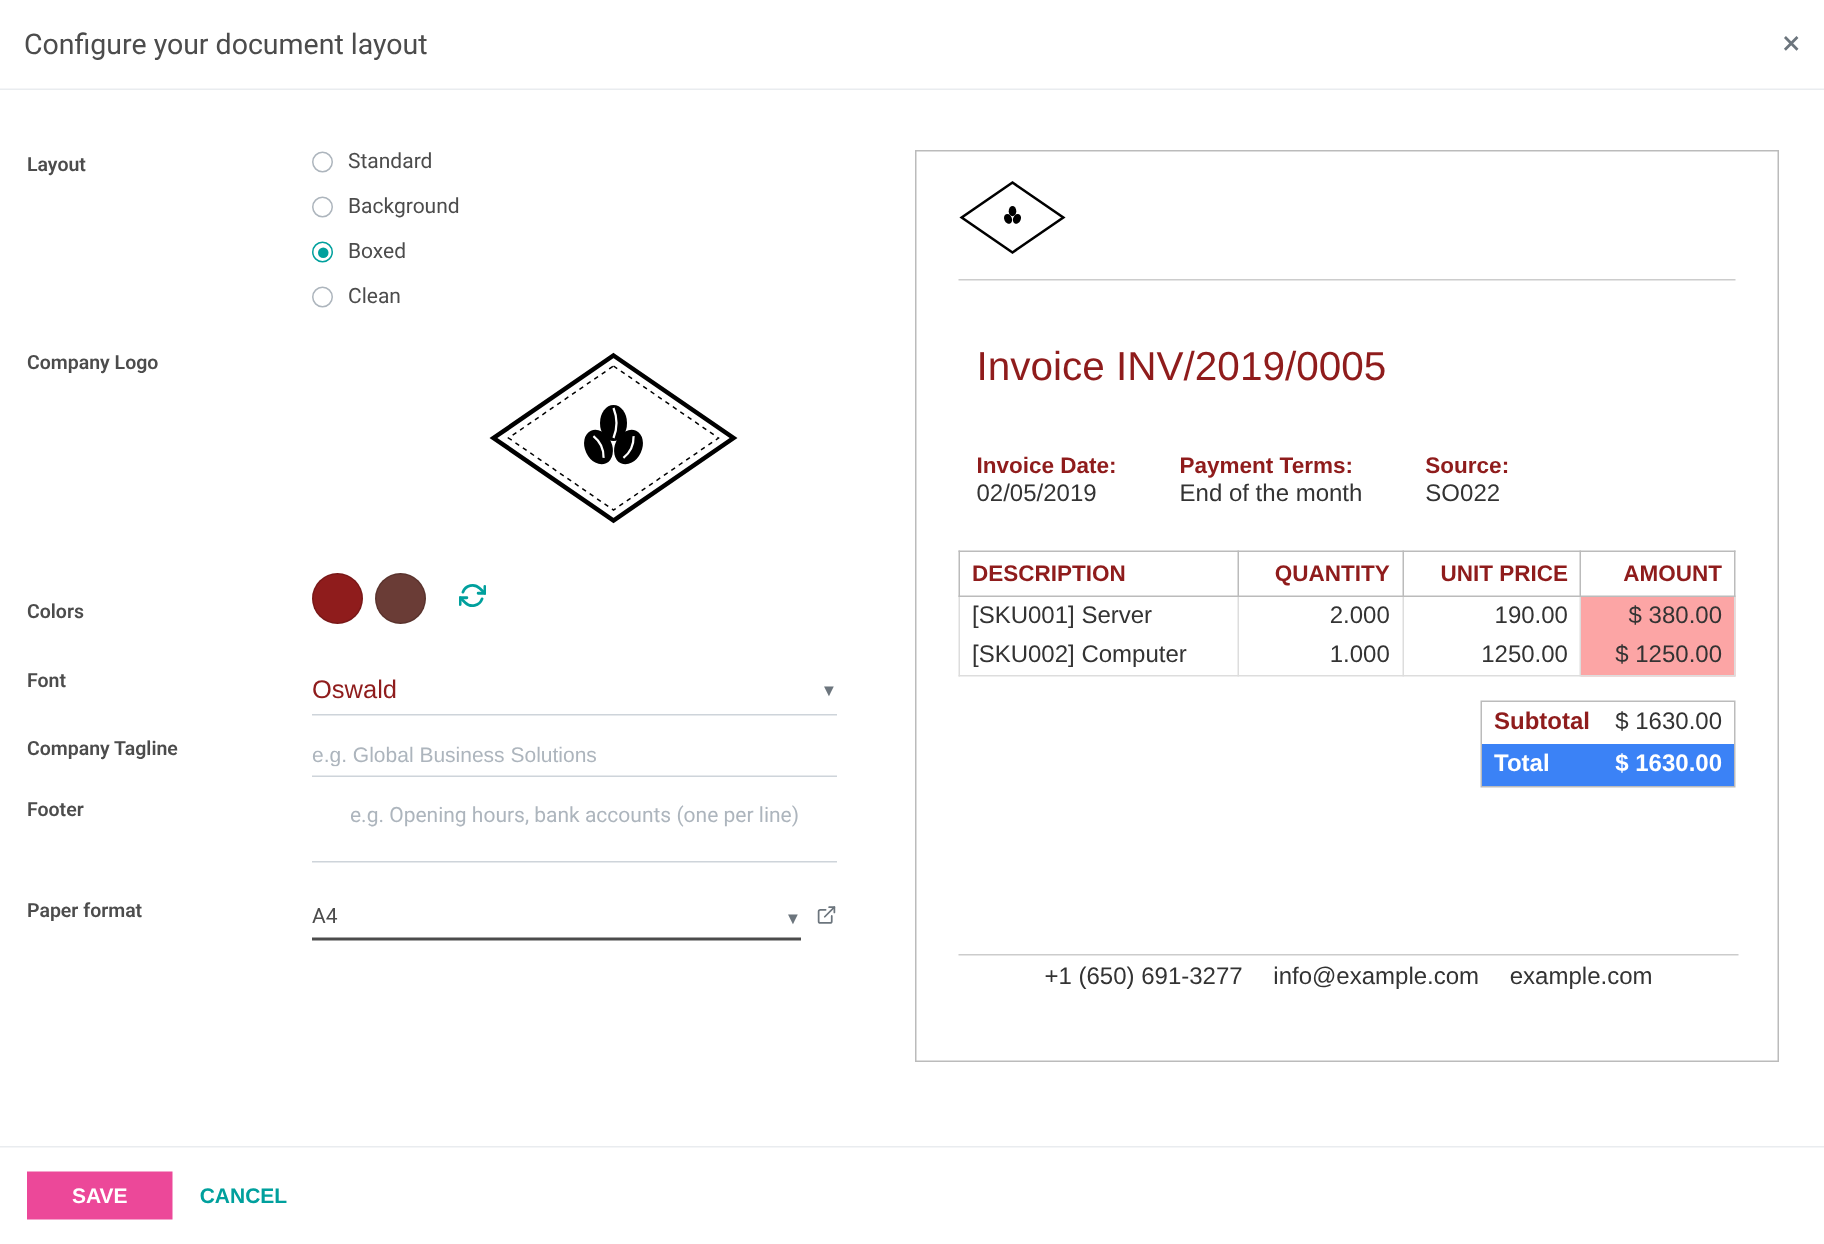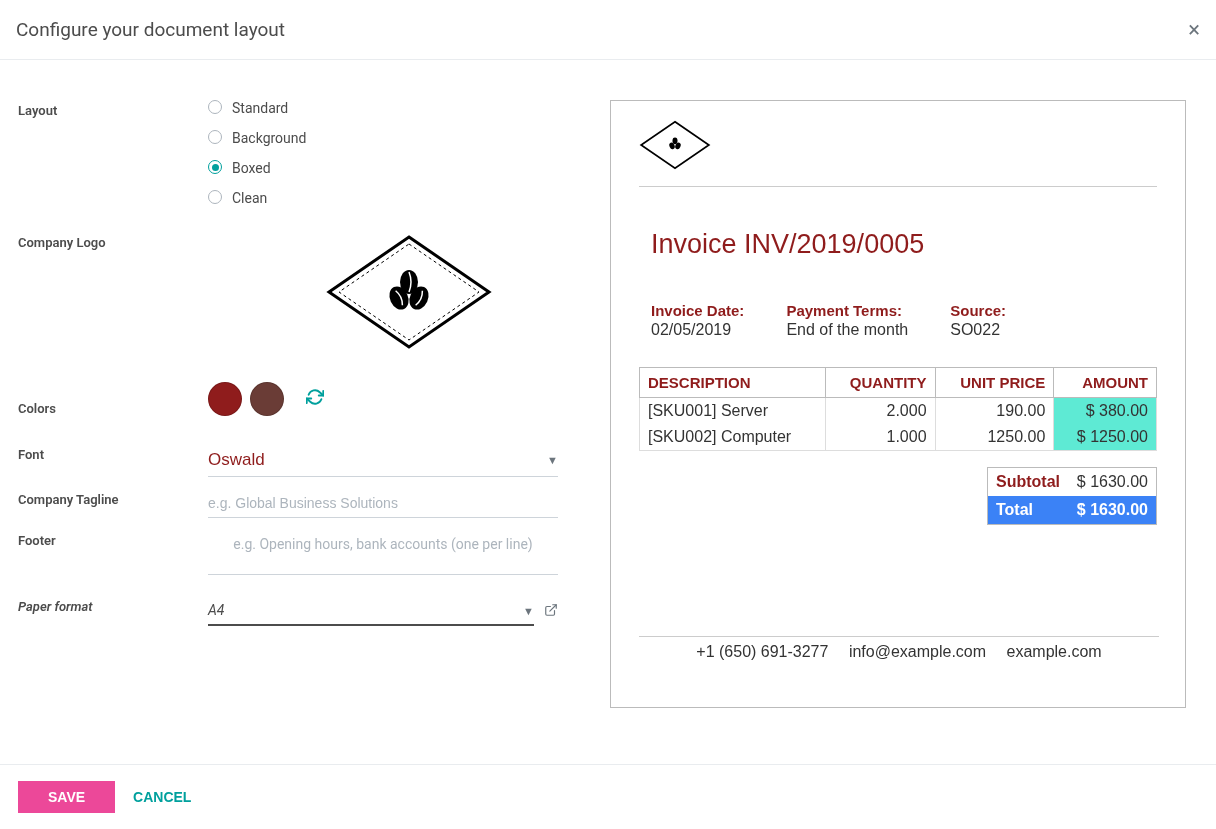--- a/index.html
+++ b/index.html
@@ -51,20 +51,21 @@
     color: #4c4c4c;
     padding-top: 3px;
   }
   .form-field {
     flex: 1;
     max-width: 350px;
   }
   .radio-group { }
   .radio-item {
     display: flex;
+    align-items: center;
     margin-bottom: 14px;
     cursor: pointer;
   }
   .radio {
     width: 14px;
     height: 14px;
     border-radius: 50%;
     border: 1.5px solid #adb5bd;
     margin-right: 10px;
     display: inline-flex;
@@ -199,21 +200,21 @@
   .preview-table th:first-child { text-align: left; }
   .preview-table td {
     font-size: 16px;
     padding: 4px 8px;
     text-align: right;
     border-left: 1px solid #ddd;
     border-right: 1px solid #ddd;
   }
   .preview-table tbody tr:last-child td { border-bottom: 1px solid #ddd; }
   .preview-table td:first-child { text-align: left; }
-  .preview-table td.amount { background: #5eead4; }
+  .preview-table td.amount { background: #fca5a5; }
   .preview-totals {
     width: 170px;
     margin-left: auto;
     border: 1px solid #bbb;
   }
   .preview-totals-row {
     display: flex;
     justify-content: space-between;
     padding: 5px 8px;
     font-size: 16px;
@@ -351,21 +352,21 @@
       </div>
     </div>
 
     <div class="form-row">
       <div class="form-label">Footer</div>
       <div class="form-field">
         <textarea class="textarea-field" rows="2" placeholder="e.g. Opening hours, bank accounts (one per line)" style=""></textarea>
       </div>
     </div>
 
-    <div class="form-row" style="margin-top:18px;font-style:italic;">
+    <div class="form-row" style="margin-top:18px;">
       <div class="form-label">Paper format</div>
       <div class="form-field paper-row">
         <div class="select-wrapper" style="flex:1;">
           <div class="select-field">A4</div>
           <span class="select-caret">▼</span>
         </div>
         <span class="external-icon">
           <svg width="14" height="14" viewBox="0 0 24 24" fill="none" stroke="#6c757d" stroke-width="2" stroke-linecap="round" stroke-linejoin="round">
             <path d="M18 13v6a2 2 0 0 1-2 2H5a2 2 0 0 1-2-2V8a2 2 0 0 1 2-2h6"></path>
             <polyline points="15 3 21 3 21 9"></polyline>

